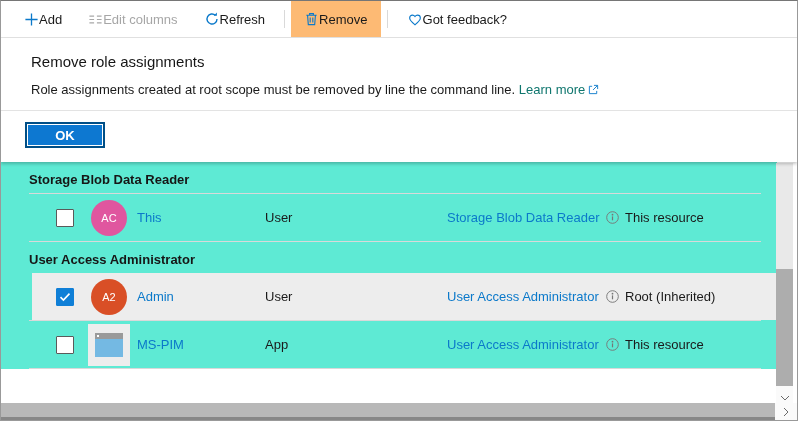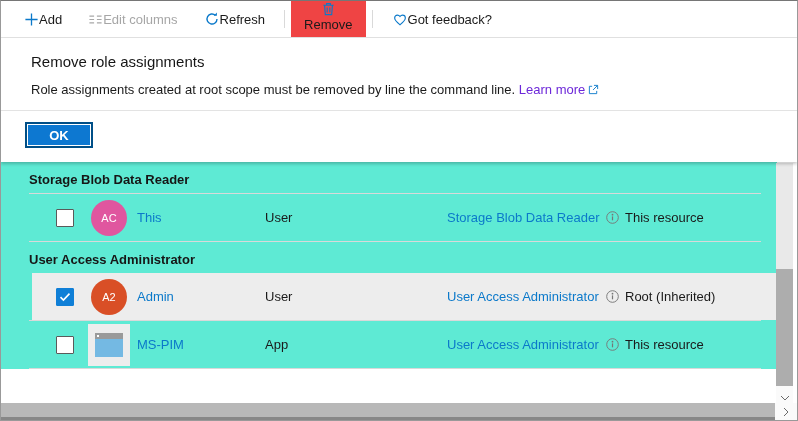--- a/index.html
+++ b/index.html
@@ -13,36 +13,36 @@
   
   .toolbar {
     height:37px; display:flex; align-items:stretch; padding-left:10px;
     border-bottom:1px solid #e3e3e3; background:#fff;
   }
   .tb-btn {
     display:flex; align-items:center; padding:0 13px;
     font-size:13px; color:#1a1a1a; cursor:pointer; white-space:nowrap;
   }
   .tb-btn.disabled { color:#a6a6a6; cursor:default; }
-  .tb-btn.active { background:#ef4444;flex-direction:column; }
+  .tb-btn.active { background:#fdba74; }
   .tb-sep { width:1px; background:#d9d9d9; margin:9px 6px; }
   .tb-icon { display:inline-flex; }
 
   
   .dialog {
     position:relative; height:124px; background:#fff;
     box-shadow:0 2px 3px rgba(0,0,0,.22); z-index:5;
   }
   .dialog-title { padding:15px 0 0 30px; font-size:15px; color:#161616; }
   .dialog-msg { padding:12px 0 0 30px; font-size:13px; color:#1a1a1a; }
-  .dialog-msg a { color:#6d28d9; text-decoration:none; }
+  .dialog-msg a { color:#0f766e; text-decoration:none; }
   .ext-icon { display:inline-flex; vertical-align:-1px; margin-left:3px; }
   .dialog-divider { margin-top:13px; border-top:1px solid #e3e3e3; }
   .ok-btn {
-    display:block; margin:11px 0 0 24px; width:68px; height:26px;
+    display:block; margin:11px 0 0 24px; width:80px; height:26px;
     background:#0d78d1; border:2px solid #004f87; box-shadow:inset 0 0 0 1px #fff;
     color:#fff; font-size:13px; font-weight:bold; font-family:inherit; cursor:pointer;
   }
 
   
   .list { width:776px; background:#5eead4; }
   .group-header {
     padding:10px 0 6px 28px; font-size:13px; font-weight:bold; color:#161616;
   }
   .divider { border-top:1px solid #d9d9d9; margin:0 16px 0 28px; }

